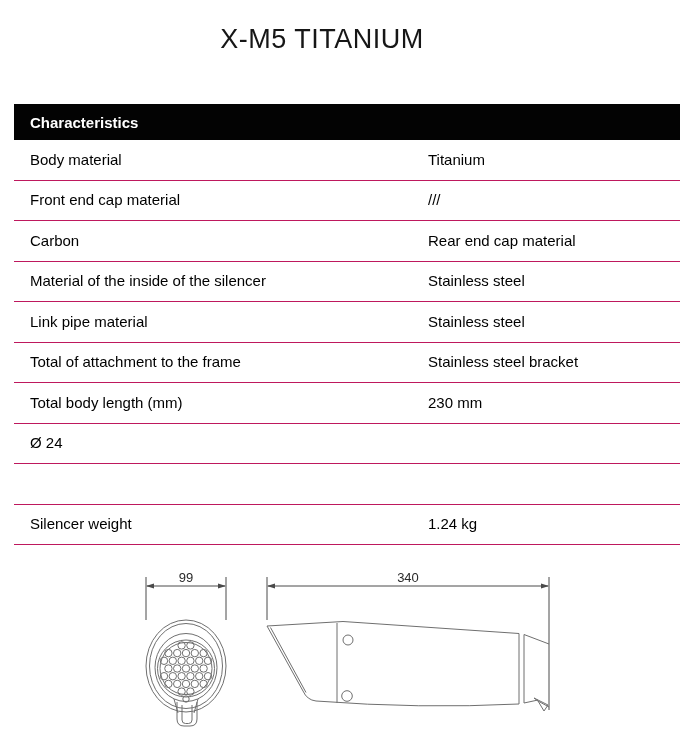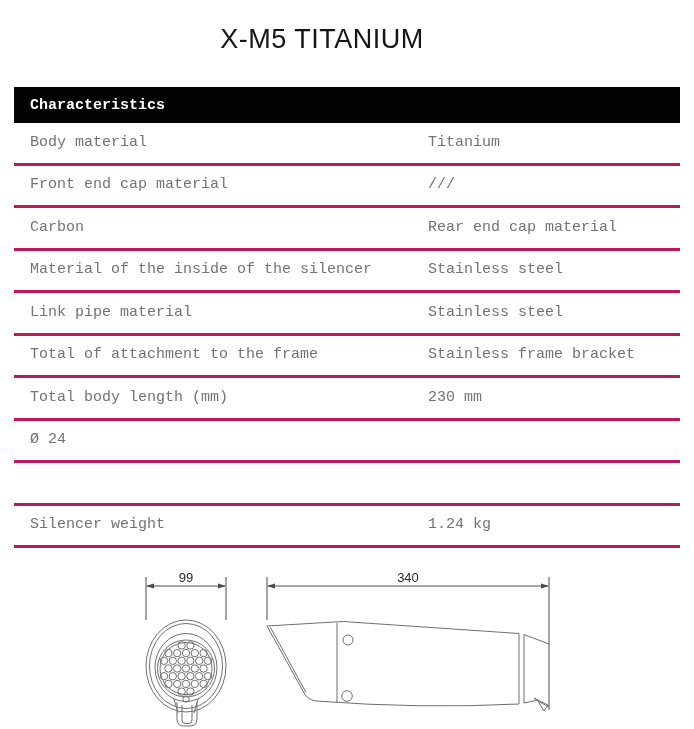--- a/index.html
+++ b/index.html
@@ -21,46 +21,45 @@
     left: 0;
     width: 644px;
     text-align: center;
     font-size: 27px;
     font-weight: 400;
     letter-spacing: 0.5px;
     color: #161616;
   }
   .spec-table {
     position: absolute;
-    top: 87px;
+    top: 104px;
     left: 14px;
     width: 666px;
-    font-family: Liberation Mono, monospace;
   }
   .spec-table-header {
     background: #030303;
     color: #ffffff;
     height: 36px;
     display: flex;
     align-items: center;
     padding-left: 16px;
     font-size: 15px;
     font-weight: 700;
     box-sizing: border-box;
   }
   .spec-row {
     display: grid;
     grid-template-columns: 398px 1fr;
     align-items: center;
     height: 39.5px;
-    border-bottom: 3px solid #be185d;
+    border-bottom: 1px solid #be185d;
     padding-left: 16px;
     box-sizing: content-box;
     font-size: 15px;
-    color: #737373;
+    color: #000000;
   }
   .spec-row .cell {
     line-height: 1.2;
     white-space: nowrap;
   }
   .drawing {
     position: absolute;
     top: 568px;
     left: 0;
   }
@@ -100,21 +99,21 @@
     <div class="cell">Stainless steel</div>
   </div>
 
   <div class="spec-row">
     <div class="cell">Link pipe material</div>
     <div class="cell">Stainless steel</div>
   </div>
 
   <div class="spec-row">
     <div class="cell">Total of attachment to the frame</div>
-    <div class="cell">Stainless frame bracket</div>
+    <div class="cell">Stainless steel bracket</div>
   </div>
 
   <div class="spec-row">
     <div class="cell">Total body length (mm)</div>
     <div class="cell">230 mm</div>
   </div>
 
   <div class="spec-row">
     <div class="cell">Ø 24</div>
   </div>

